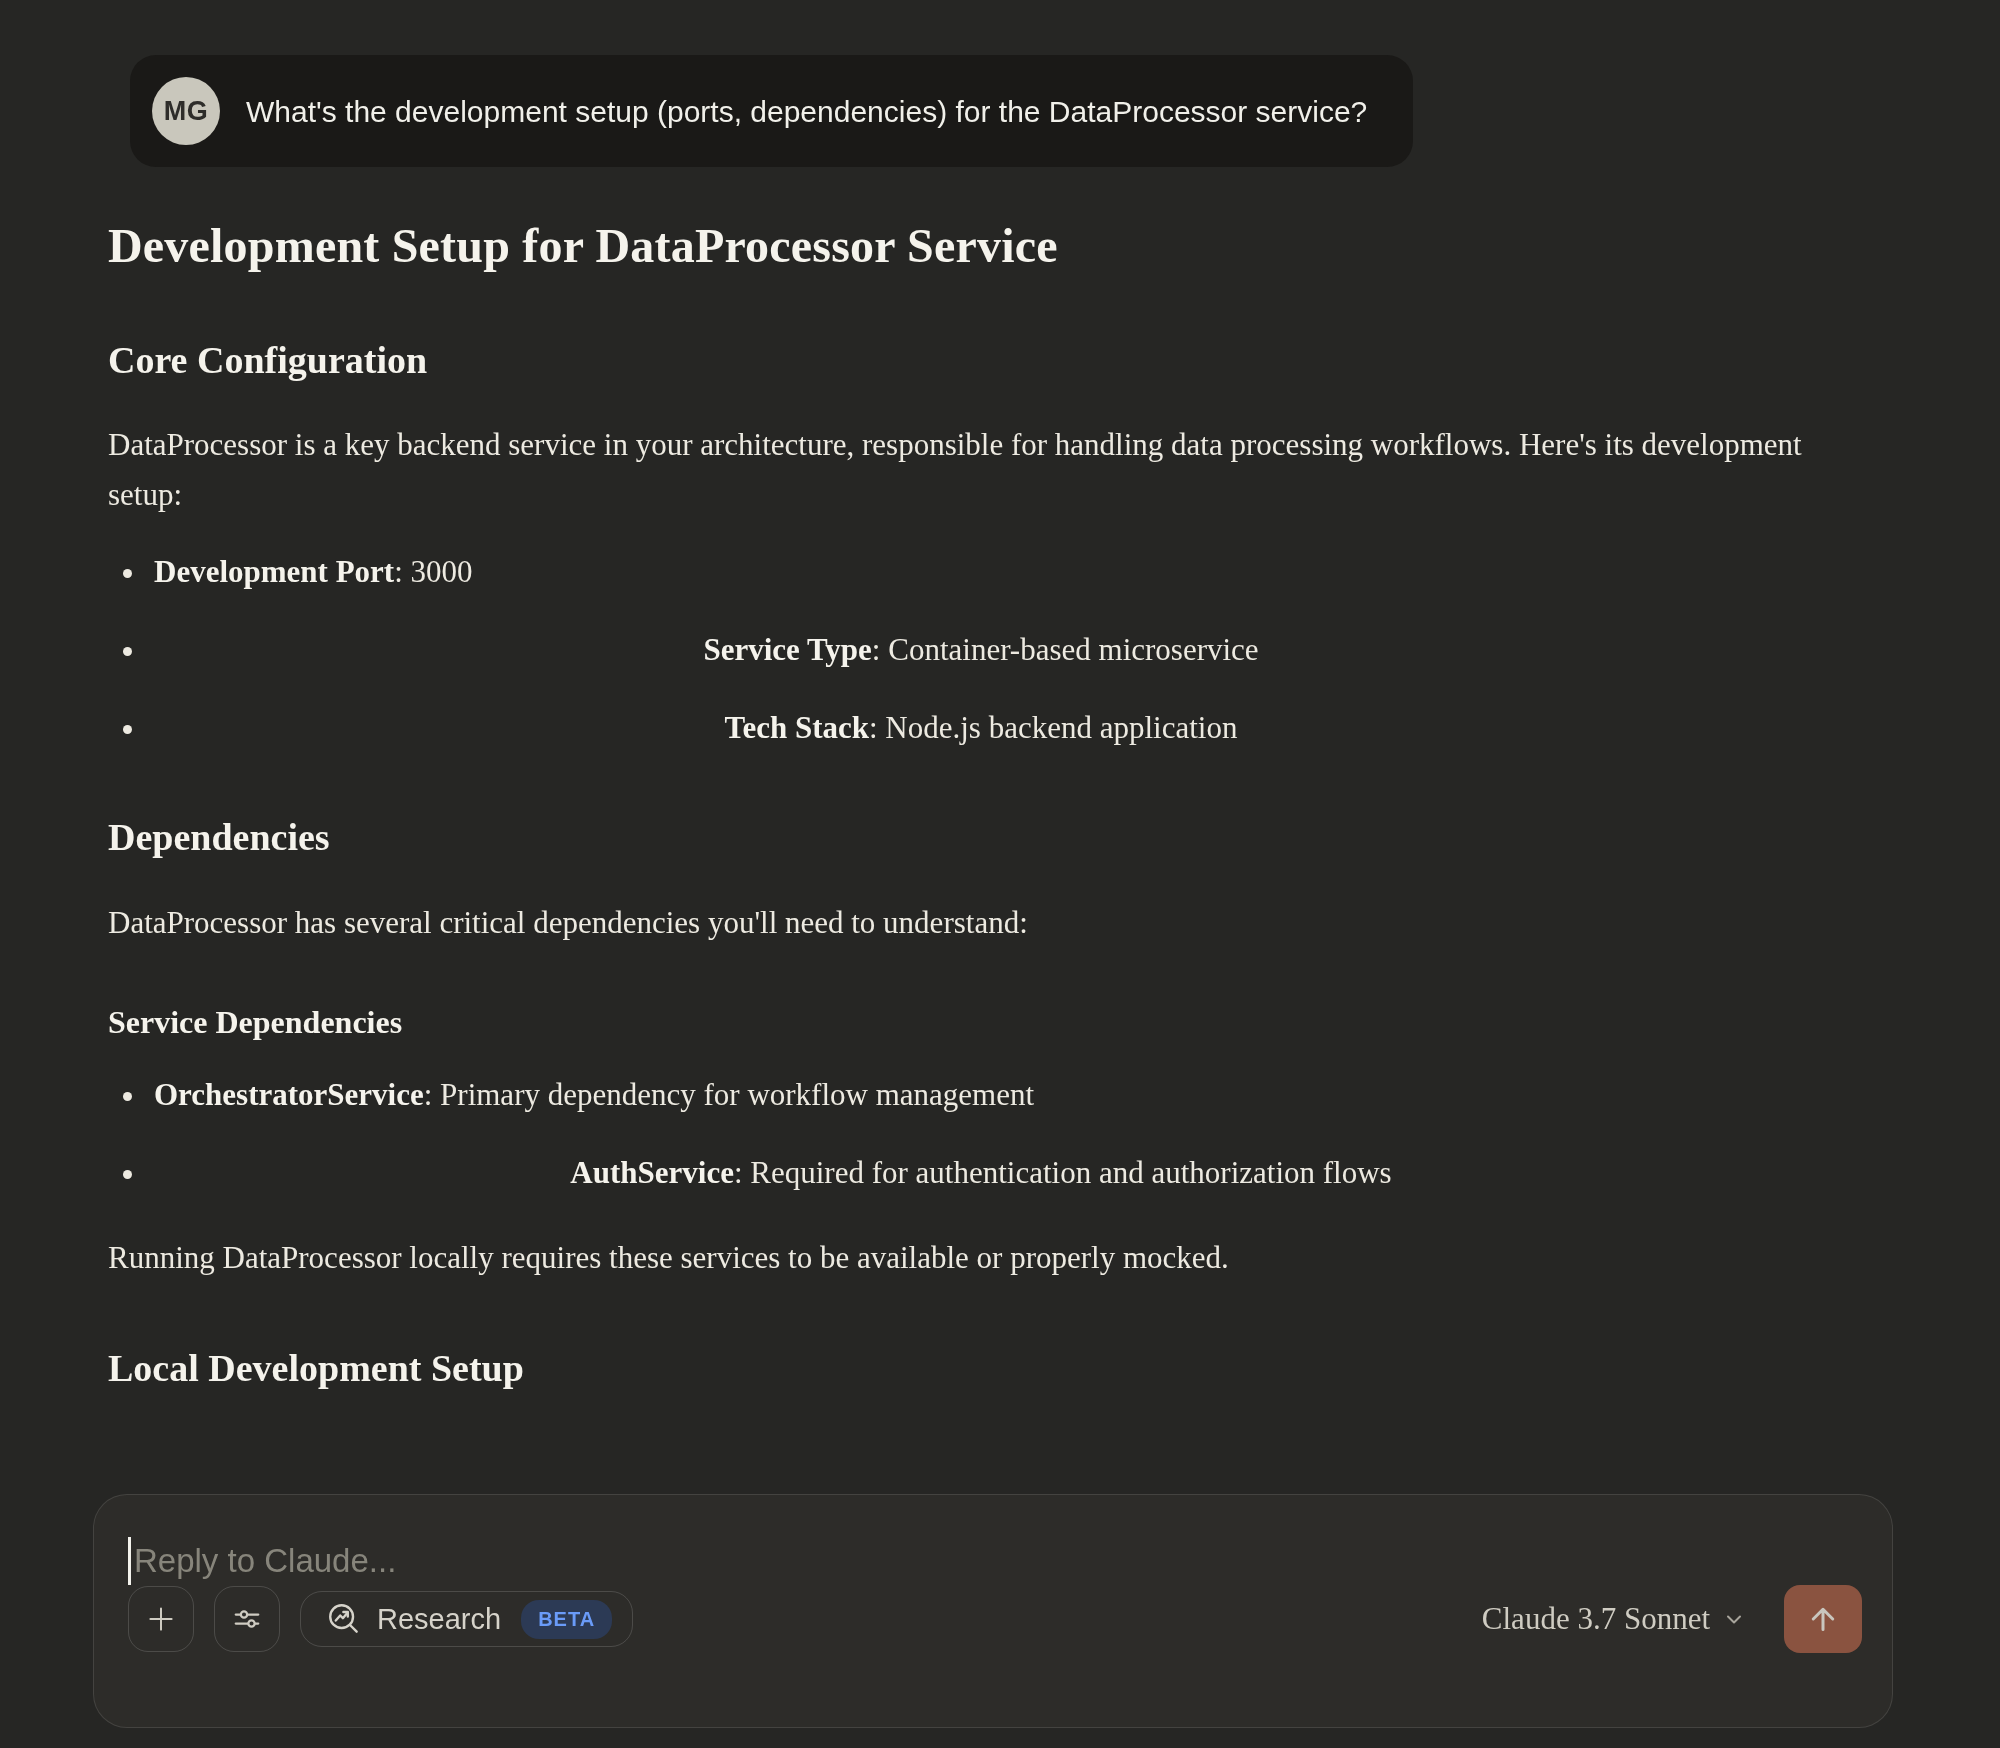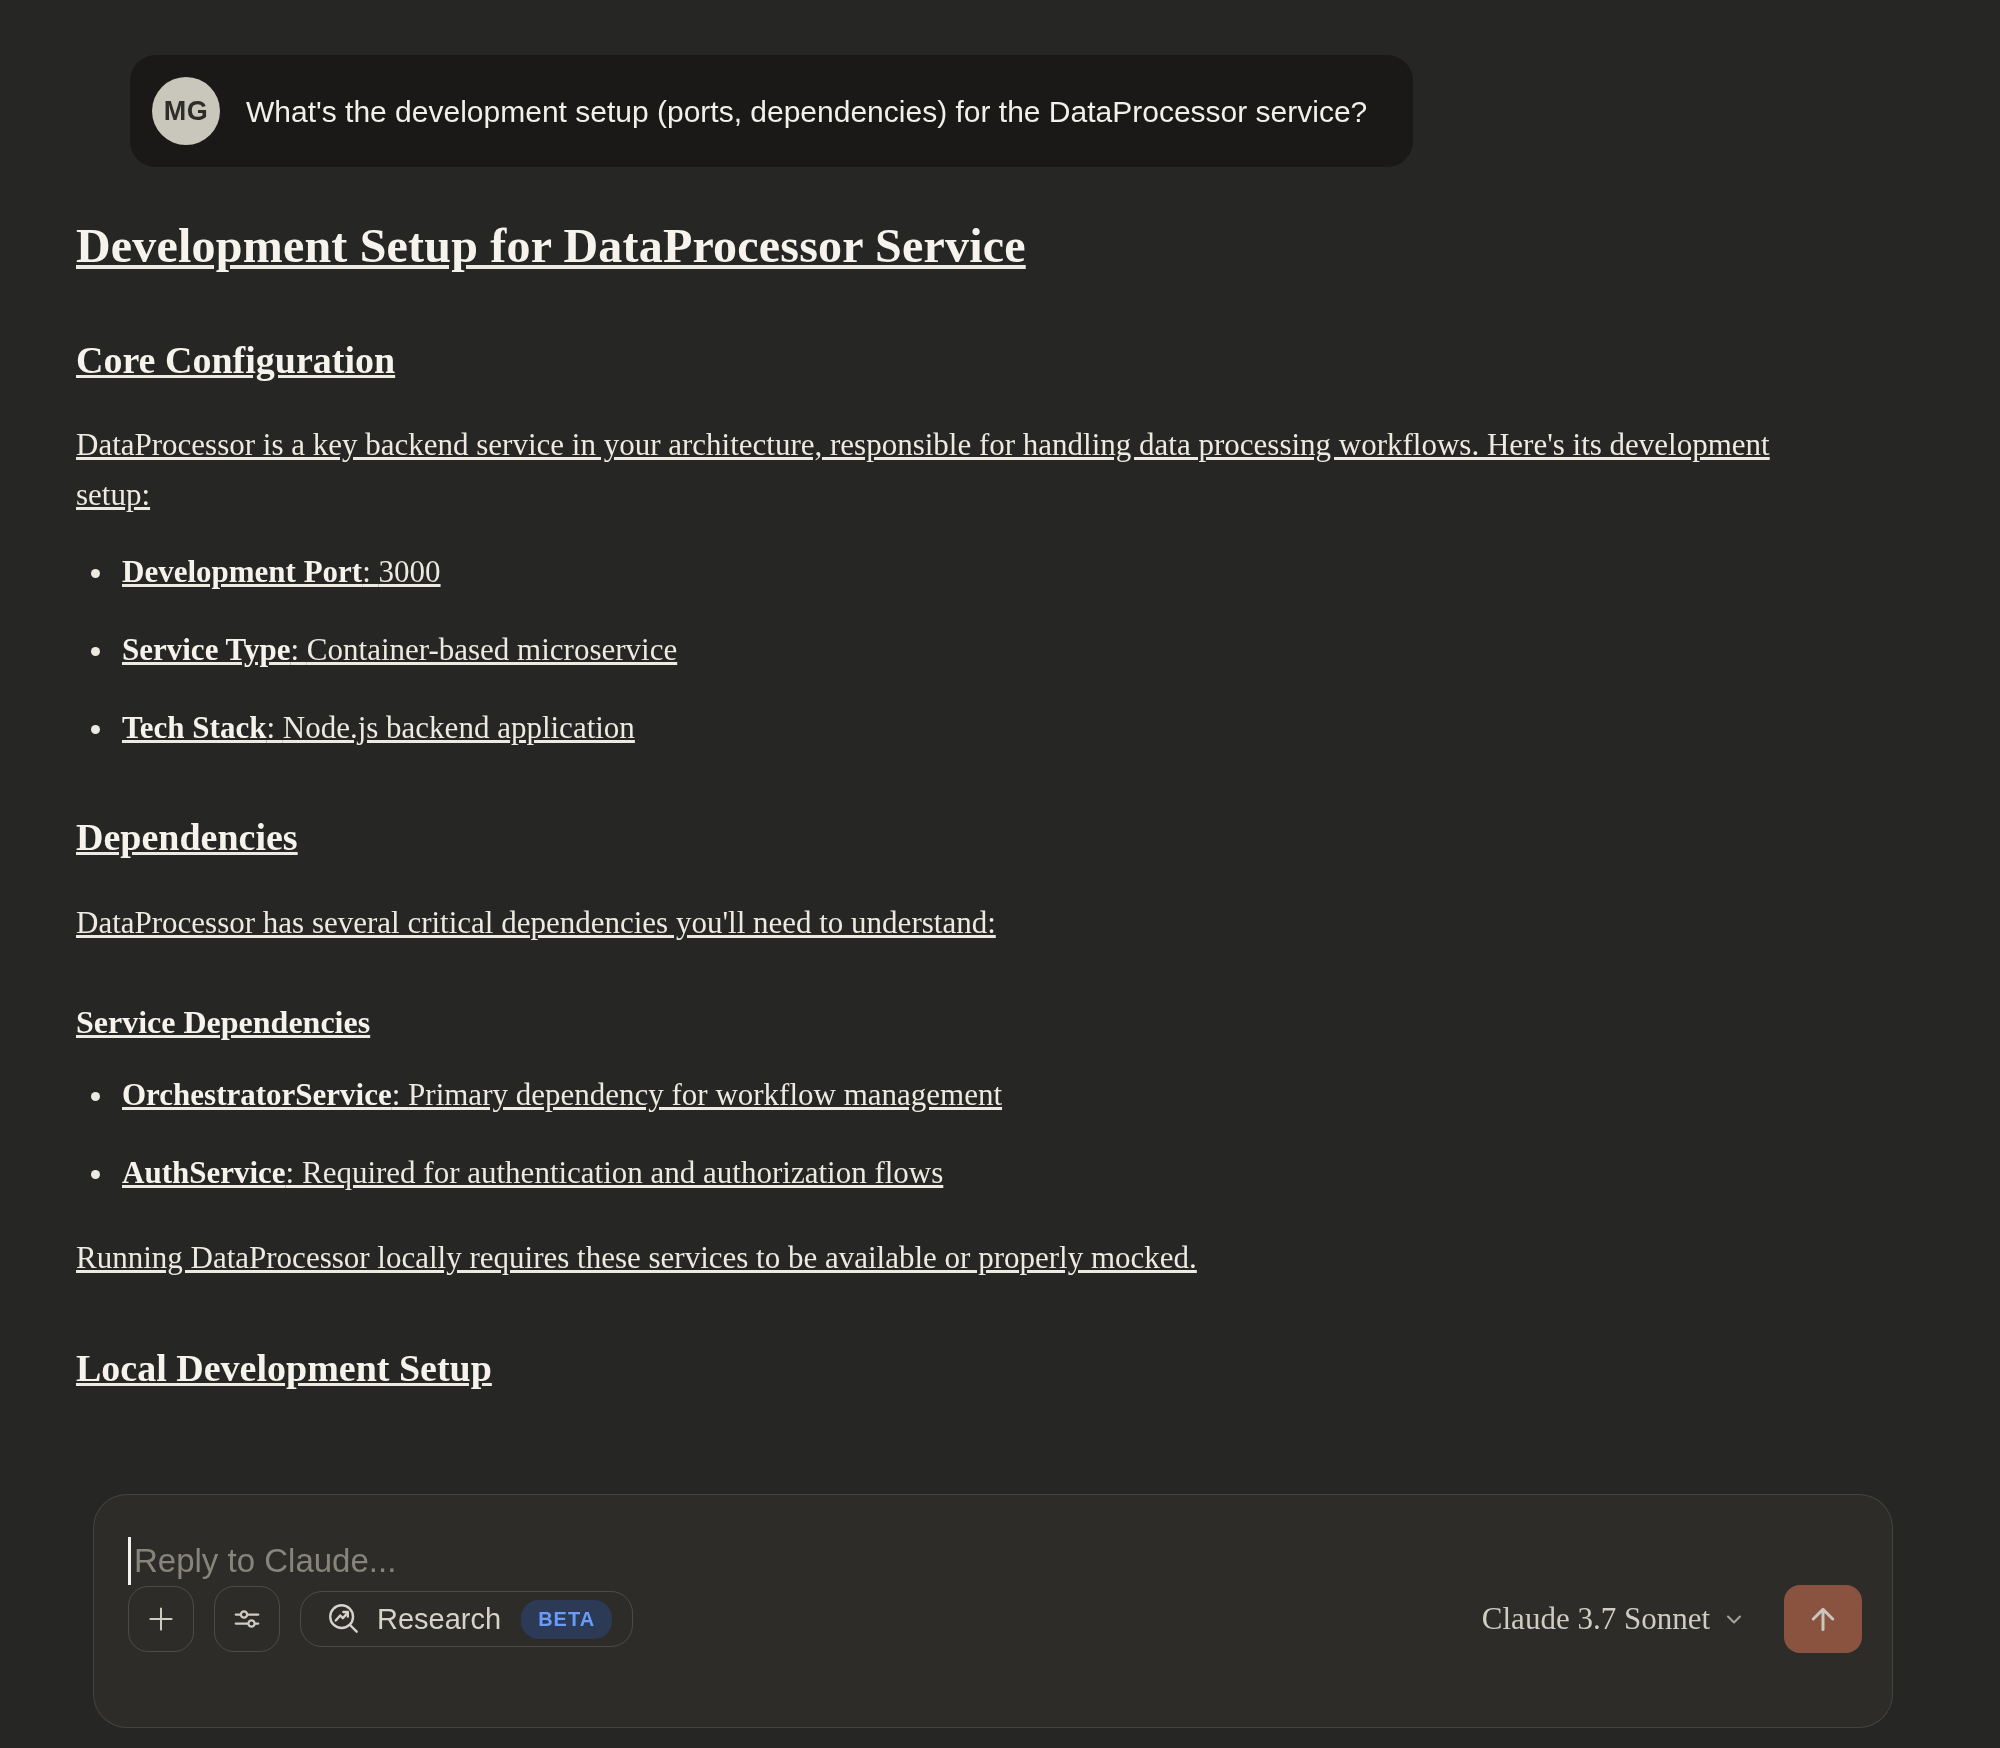--- a/index.html
+++ b/index.html
@@ -32,21 +32,21 @@
     display:flex; align-items:center; justify-content:center;
     flex:0 0 auto;
     font-family:"Liberation Sans","DejaVu Sans",sans-serif;
     font-weight:bold; font-size:27px; color:#2e2d2a; letter-spacing:0.5px;text-align:center;
   }
   .utext {
     font-family:"Liberation Sans","DejaVu Sans",sans-serif;
     font-size:30px; color:#f1f0ea; line-height:1.3;
   }
 
-  .content { margin:0 76px; width:1700px;text-decoration:underline; }
+  .content { margin:0 108px; width:1700px; }
 
   .content h1 {
     margin-top:50px;
     font-size:48px; line-height:1.2; font-weight:bold; color:#f5f3ec;
     letter-spacing:0.2px;
   }
   .content h2 {
     margin-top:62px;
     font-size:38px; line-height:1.25; font-weight:bold; color:#f5f3ec;
   }
@@ -60,21 +60,21 @@
   }
   .content ul {
     margin-top:28px;
     padding-left:40px;
     list-style:disc;
   }
   .content li {
     font-size:31px; line-height:48px; color:#edeae1;
     padding-left:6px;
   }
-  .content li + li { margin-top:30px; }
+  .content li + li { margin-top:30px;text-align:center; }
   .content li b { color:#f5f3ec; }
 
   
   .composer {
     position:absolute;
     left:93px; right:107px; bottom:20px;
     height:234px;
     background:#2d2c29;
     border:1px solid rgba(255,255,255,0.11);
     border-radius:34px;

